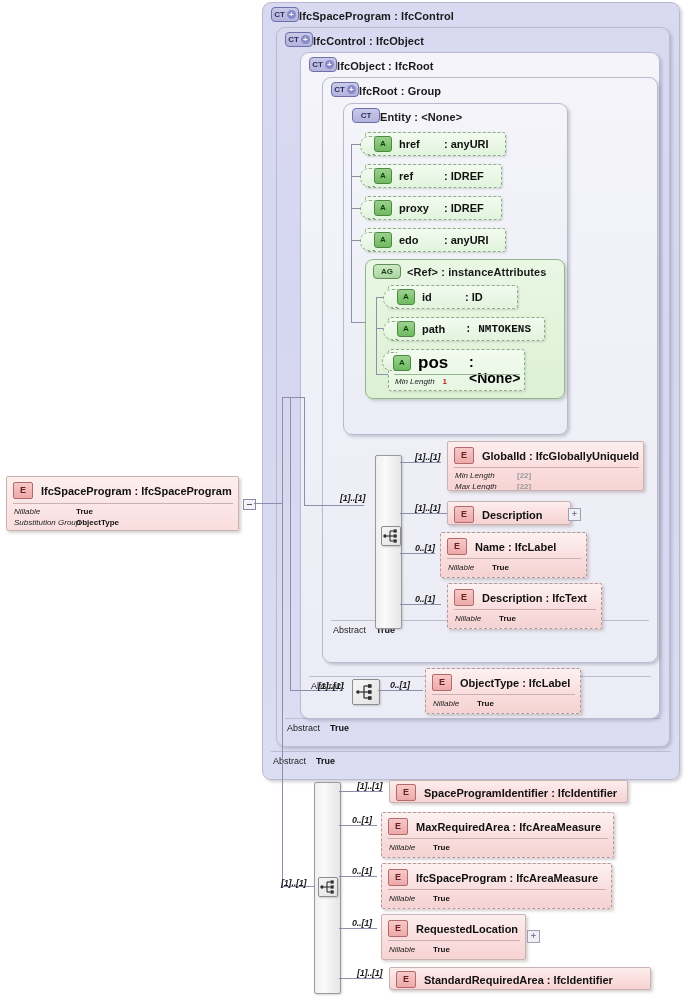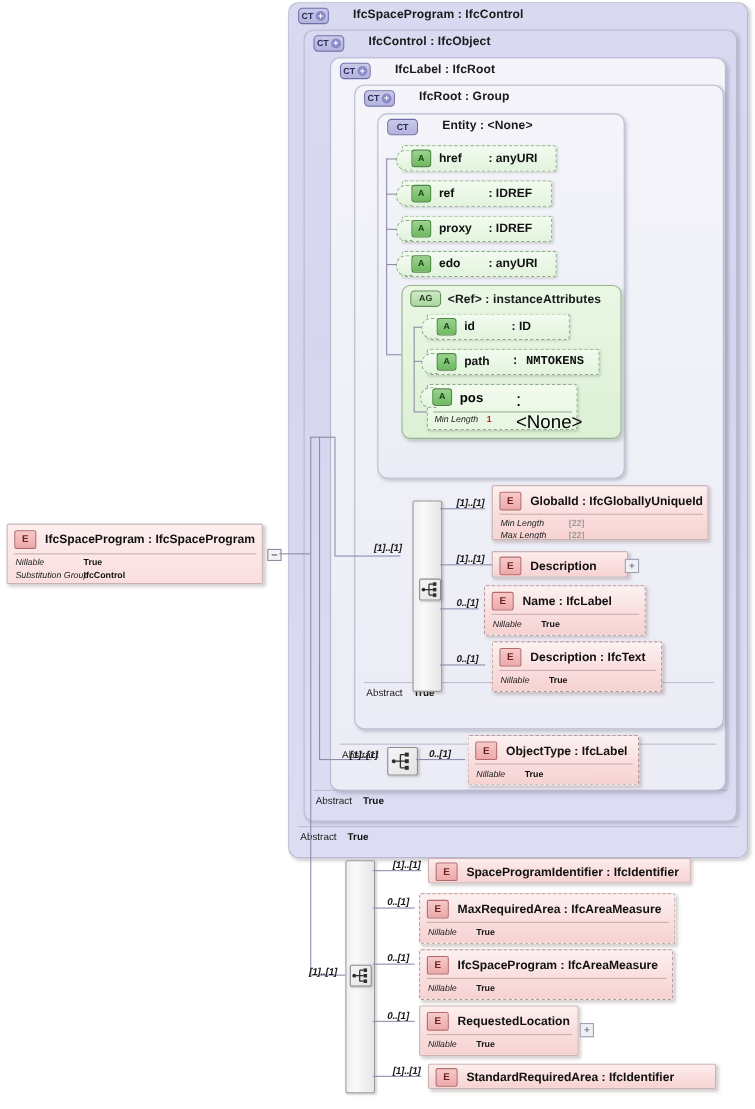--- a/index.html
+++ b/index.html
@@ -15,21 +15,21 @@
     background:linear-gradient(180deg,#d9daf2 0%,#d5d6ef 40%,#dcdcf3 100%);
     border:1px solid #b9b9cf;
     border-radius:9px;
     box-shadow:2px 2px 3px rgba(120,120,140,.35);
   }
   .ct-inner-white{
     background:linear-gradient(180deg,#f4f4fa 0%,#ececf6 100%);
   }
   .ct-head{
     position:absolute;left:8px;top:4px;
-    display:flex;align-items:flex-start;gap:22px;
+    display:flex;align-items:flex-end;gap:0;
     white-space:nowrap;
     font-size:11px;font-weight:bold;color:#1a1a1a;
   }
   .ct-title{letter-spacing:.1px;}
   .ct-badge{
     display:inline-flex;align-items:center;justify-content:center;
     height:13px;min-width:22px;padding:0 2px;
     background:linear-gradient(180deg,#c9c9ea 0%,#b3b3dd 100%);
     border:1px solid #6e6eA8;border-radius:4px;
     font-size:8px;font-weight:bold;color:#2b2b55;
@@ -191,21 +191,21 @@
   <div class="abstract-rule" style="left:8px;top:690px;width:376px;"></div>
   <div class="abstract-row" style="left:10px;top:695px;">
     <span class="k">Abstract</span>
     <span class="v">True</span>
   </div>
 </div>
 
 <div class="ct-box ct-inner-white" style="left:300px;top:52px;width:360px;height:667px;">
   <div class="ct-head">
     <span class="ct-badge">CT<span class="plus">+</span></span>
-    <span class="ct-title">IfcLabel : IfcRoot</span>
+    <span class="ct-title">IfcObject : IfcRoot</span>
   </div>
   <div class="abstract-rule" style="left:8px;top:623px;width:342px;"></div>
   <div class="abstract-row" style="left:10px;top:628px;">
     <span class="k">Abstract</span>
     <span class="v">True</span>
   </div>
 </div>
 
 <div class="ct-box ct-inner-white" style="left:322px;top:77px;width:336px;height:586px;">
   <div class="ct-head">
@@ -278,23 +278,23 @@
 <div class="attr" style="left:388px;top:317px;width:157px;">
   <span class="nose"></span>
   <span class="a-badge" style="margin-left:4px;">A</span>
   <span class="nm">path</span>
   <span class="ty" style="left:76px;font-family:Liberation Mono, monospace;">: NMTOKENS</span>
 </div>
 
 <div class="facet-pill" style="left:388px;top:349px;width:137px;height:42px;">
   <div style="position:absolute;left:4px;top:3px;display:flex;align-items:center;">
     <span class="a-badge">A</span>
-    <span class="nm" style="font-size:12px;font-weight:bold;">pos</span>
-  </div>
-  <span class="ty" style="position:absolute;left:80px;top:4px;font-size:17px;font-weight:normal;">: &lt;None&gt;</span>
+    <span class="nm" style="font-size:17px;font-weight:bold;">pos</span>
+  </div>
+  <span class="ty" style="position:absolute;left:80px;top:4px;font-size:14px;font-weight:bold;">: &lt;None&gt;</span>
   <div class="facet-rule" style="left:5px;top:24px;width:126px;"></div>
   <div class="facet-row" style="left:6px;top:27px;">
     <span class="k">Min Length</span>
     <span class="v">1</span>
   </div>
 </div>
 <div class="attr" style="left:388px;top:349px;width:0;height:0;border:none;box-shadow:none;">
   <span class="nose" style="top:3px;"></span>
 </div>
 
@@ -304,21 +304,21 @@
     <span class="e-title">IfcSpaceProgram : IfcSpaceProgram</span>
   </div>
   <div class="e-rule" style="left:6px;top:26px;width:220px;"></div>
   <div class="e-facets" style="left:7px;top:29px;">
     <div class="frow">
         <span class="k">Nillable</span>
       <span class="v">True</span>
       </div>
     <div class="frow">
         <span class="k">Substitution Group</span>
-      <span class="v">IfcControl</span>
+      <span class="v">ObjectType</span>
       </div>
   </div>
 </div>
 
 <div class="minus-box" style="left:243px;top:499px;">
     <i></i>
   </div>
 <div class="hline" style="left:254px;top:503px;width:28px;"></div>
 
 <div class="vline" style="left:282px;top:397px;height:489px;"></div>

